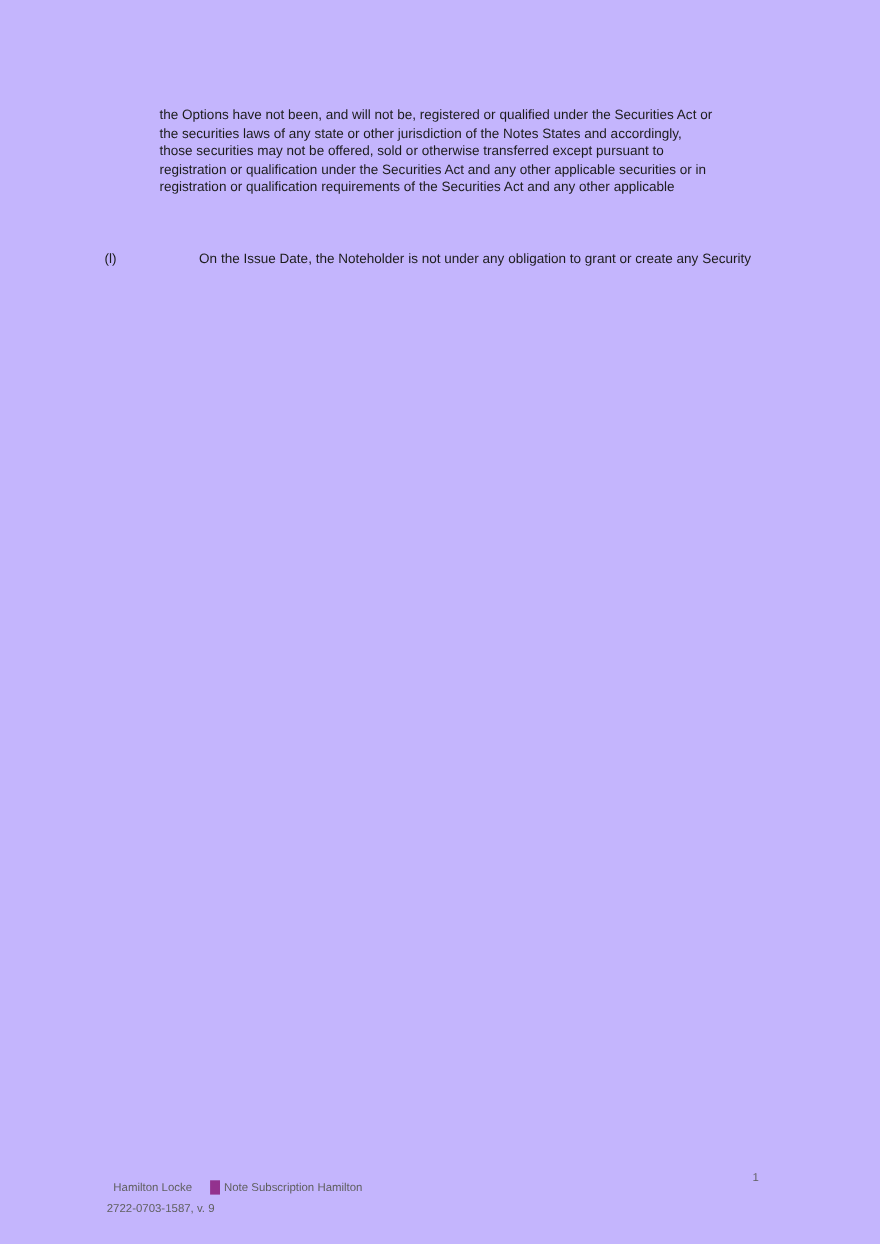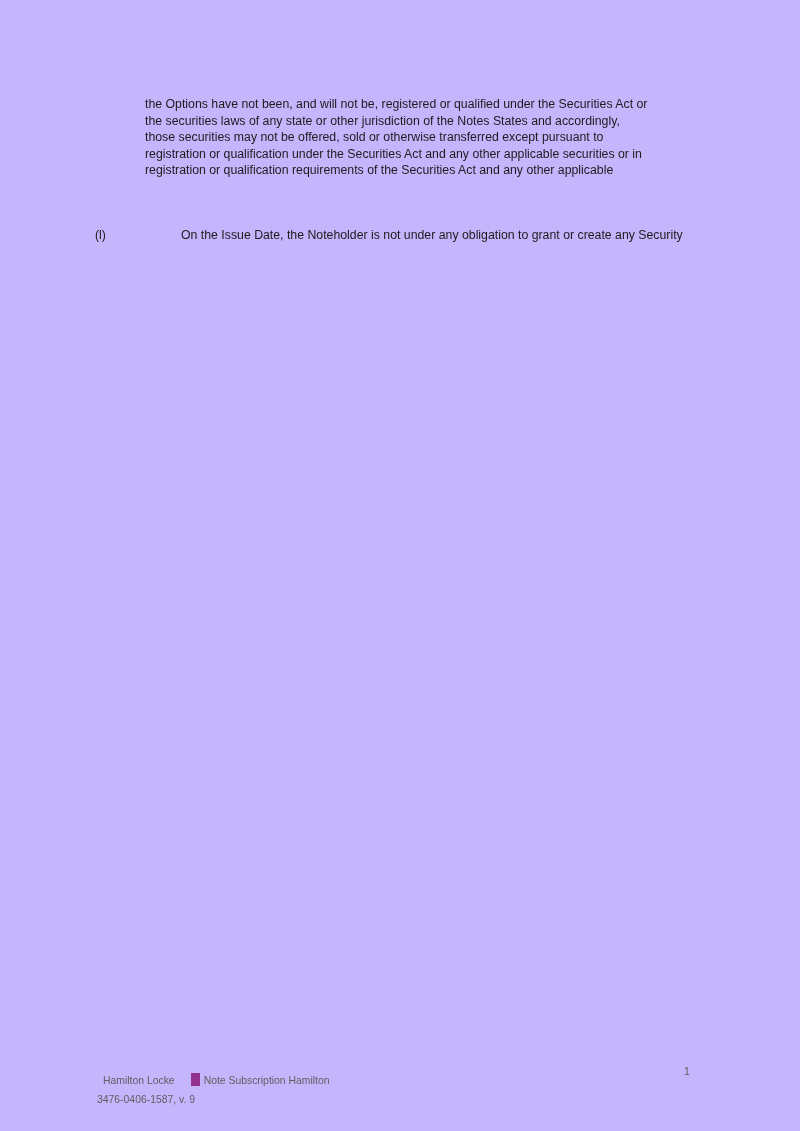--- a/index.html
+++ b/index.html
@@ -96,15 +96,15 @@
     </div>
 
   <div class="footer-row">
     <span class="firm">Hamilton Locke</span>
     <span class="accent-square" style="background: rgb(147, 50, 142);"></span>
     <span class="doc-title">Note Subscription Hamilton</span>
   </div>
 
   <div class="page-number">1</div>
 
-  <div class="doc-id">3476-0406-1587, v. 9</div>
+  <div class="doc-id">2722-0703-1587, v. 9</div>
 
 </div>
 
 </body></html>

